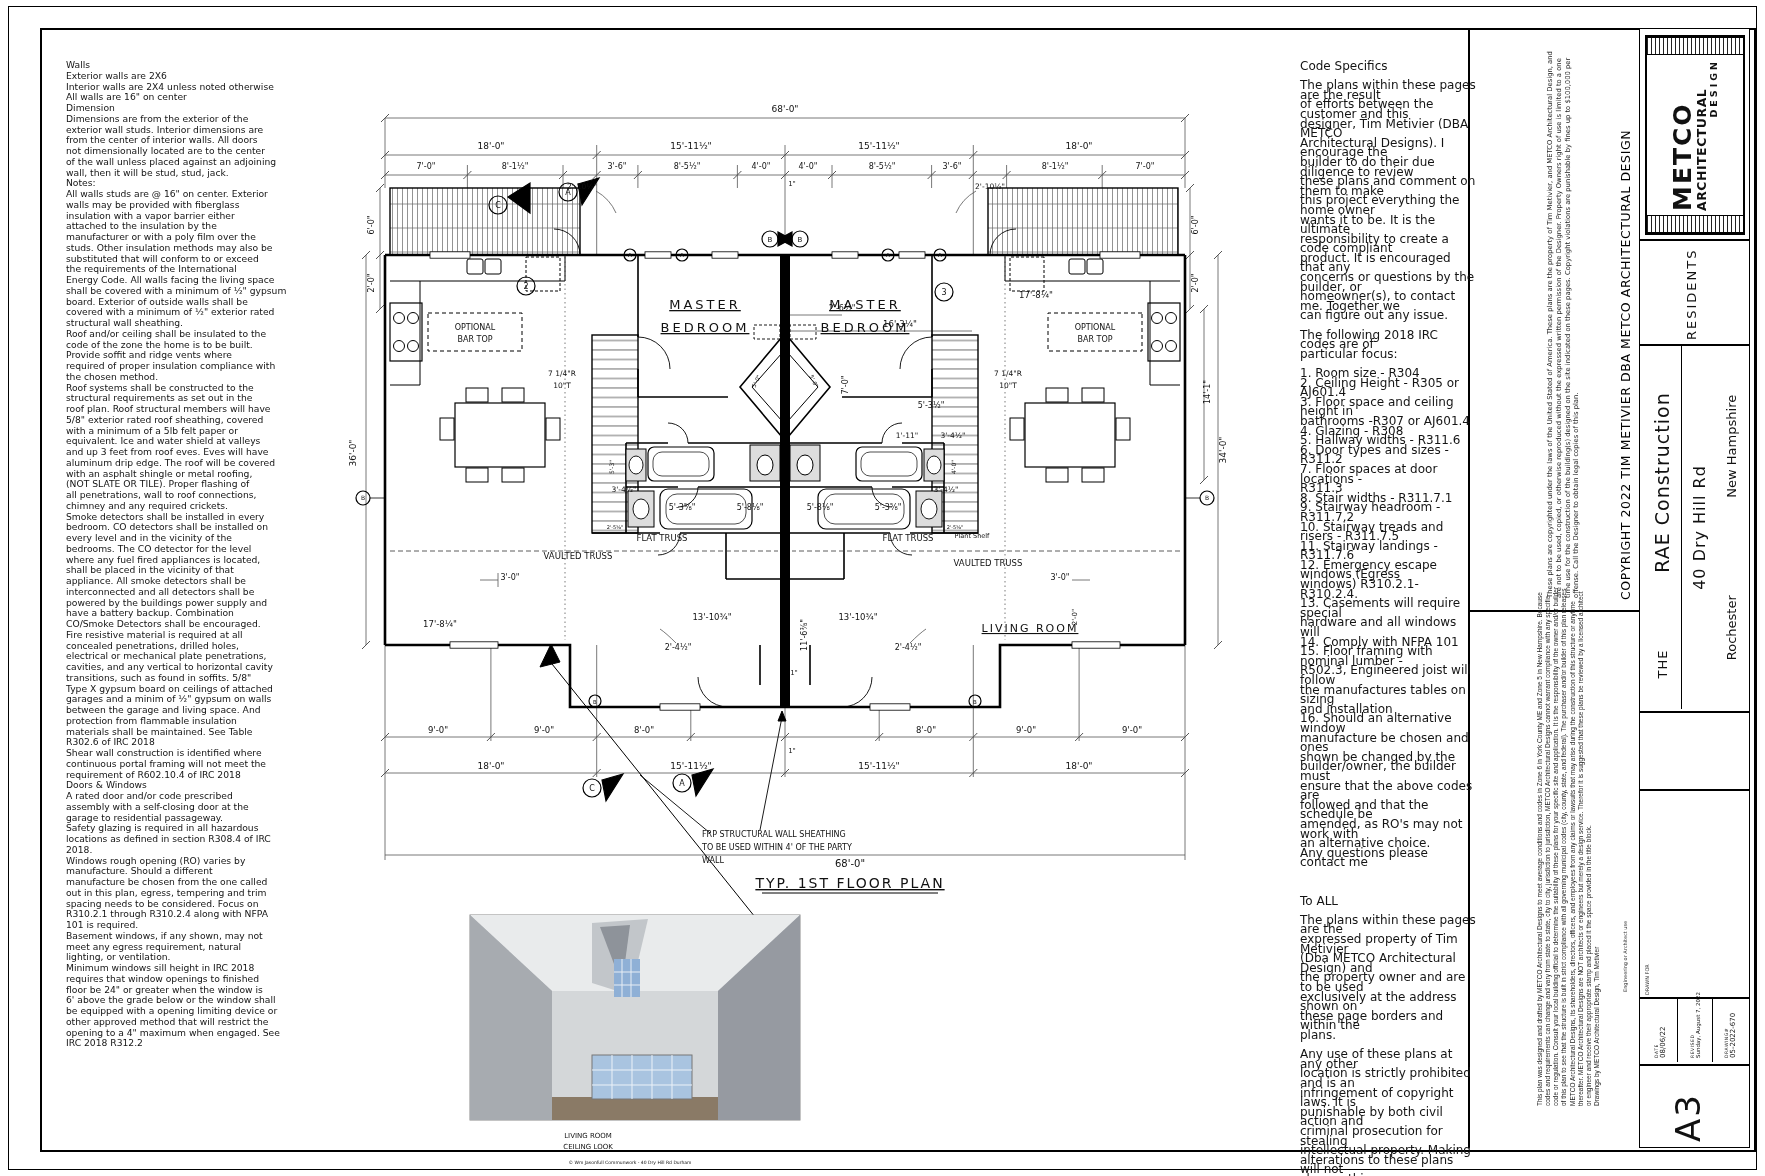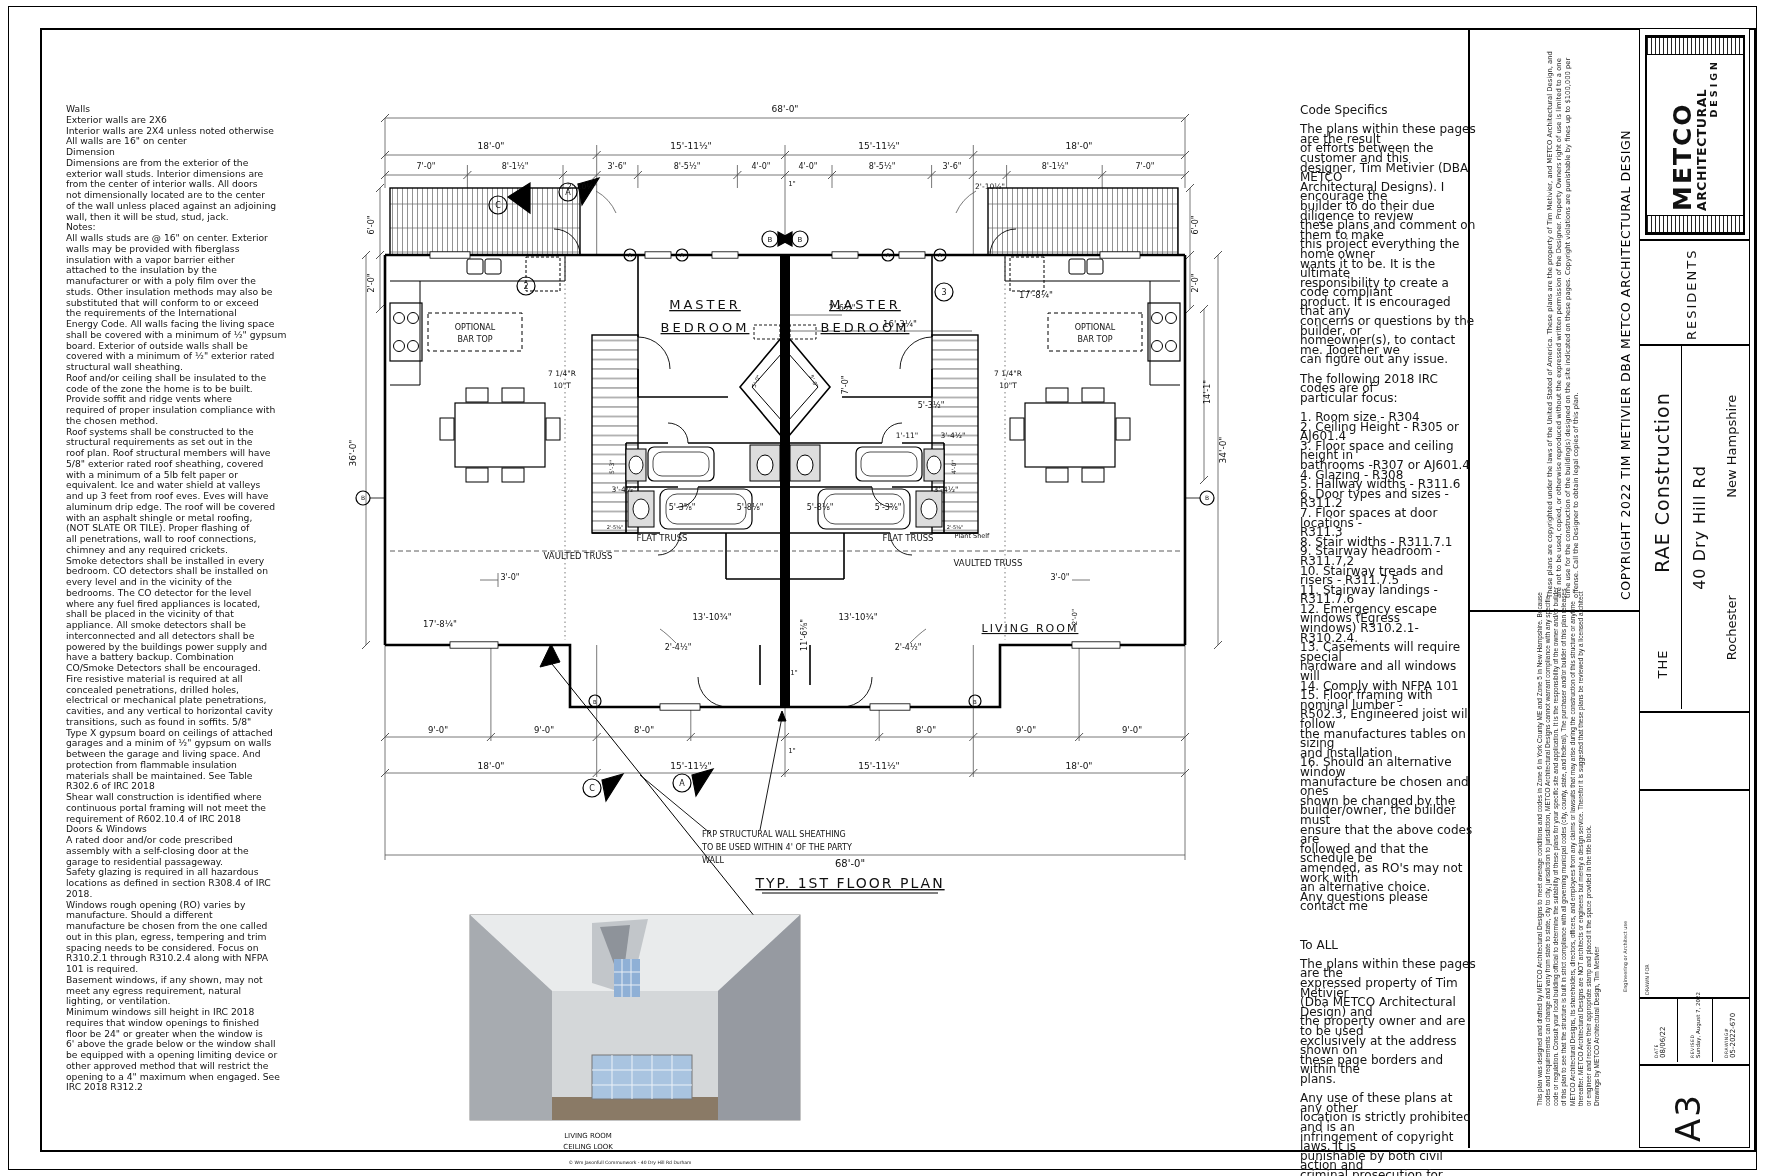--- a/index.html
+++ b/index.html
@@ -1,21 +1,21 @@
 <!DOCTYPE html>
 <html><head>
 <meta charset="utf-8">
 <style>
   html,body{margin:0;padding:0;background:#e8e8e8;}
   .sheet{position:relative;width:1765px;height:1176px;background:#ffffff;font-family:"DejaVu Sans",sans-serif;color:#111;overflow:hidden;}
   .frame-outer{position:absolute;left:8px;top:6px;right:8px;bottom:6px;border:1.5px solid #000;}
   .frame-main{position:absolute;left:40px;top:28px;width:1712px;height:1120px;border:2.5px solid #000;}
   .vdiv{position:absolute;left:1468px;top:28px;width:0;height:1120px;border-left:2px solid #000;}
   .hdiv{position:absolute;left:1468px;top:610px;width:171px;height:0;border-top:2px solid #000;}
-  .notes{position:absolute;white-space:pre-line;font-size:9.2px;line-height:10.75px;letter-spacing:0;color:#141414;margin-top:44px;}
+  .notes{position:absolute;white-space:pre-line;font-size:9.2px;line-height:10.75px;letter-spacing:0;color:#141414;}
   .notes.left{left:66px;top:60px;width:256px;}
   .notes.right{left:1300px;top:62px;width:176px;font-size:12px;line-height:9.6px;}
   .rot{position:absolute;transform-origin:0 0;transform:rotate(-90deg);}
   .fineprint{font-size:6.8px;line-height:1.3;color:#222;}
   .fineprint-sans{font-family:"Liberation Sans",sans-serif;font-size:6.5px;line-height:1.25;color:#222;}
   .copyline{font-size:12.5px;letter-spacing:.6px;white-space:nowrap;color:#000;}
   .tb-box{position:absolute;left:1639px;width:111px;border:1.6px solid #000;box-sizing:border-box;background:#fff;}
   .logo-inner{width:100%;height:100%;border:2px solid #000;box-sizing:border-box;display:flex;align-items:stretch;}
   .hatch{width:16px;background:repeating-linear-gradient(180deg,#222 0 1px,#fff 1px 4px);border-left:1.5px solid #000;border-right:1.5px solid #000;}
   .logo-mid{flex:1;display:flex;flex-direction:column;justify-content:center;padding:2px 4px;}

